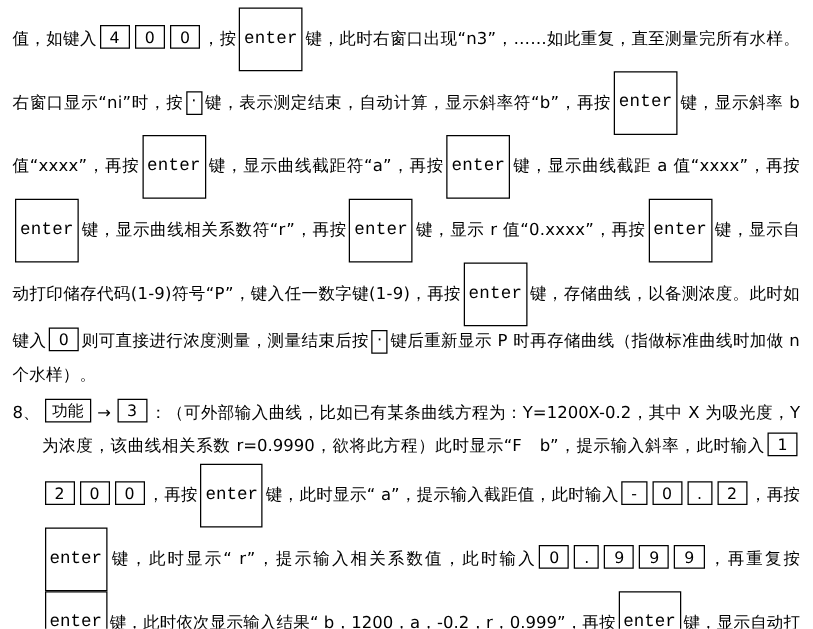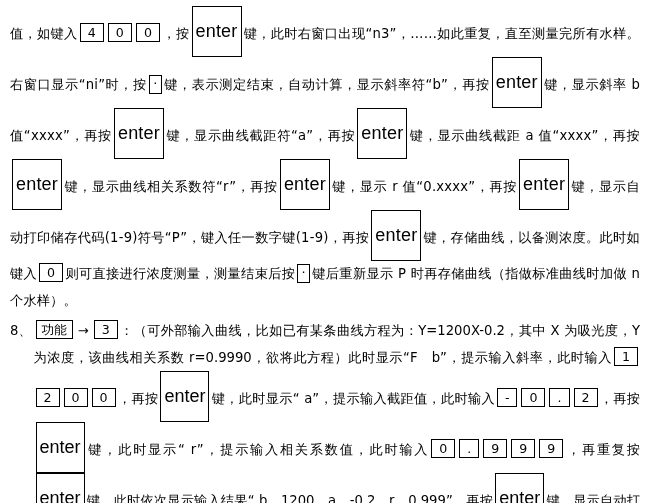--- a/index.html
+++ b/index.html
@@ -60,22 +60,22 @@
     line-height: 17px;
     font-size: 12.6px;
     vertical-align: 1px;
     background: #fff;
     white-space: nowrap;
   }
   .key.digit {
     padding: 0 7px;
   }
   .key.en {
-    font-family: Liberation Sans, sans-serif;
-    font-size: 18px;
+    font-family: Liberation Mono, monospace;
+    font-size: 14px;
     padding: 16px 3px;
   }
   .dotkey {
     display: inline-block;
     border: 1px solid #000;
     width: 11px;
     height: 17px;
     line-height: 15px;
     text-align: center;
     margin: 0 2px;

